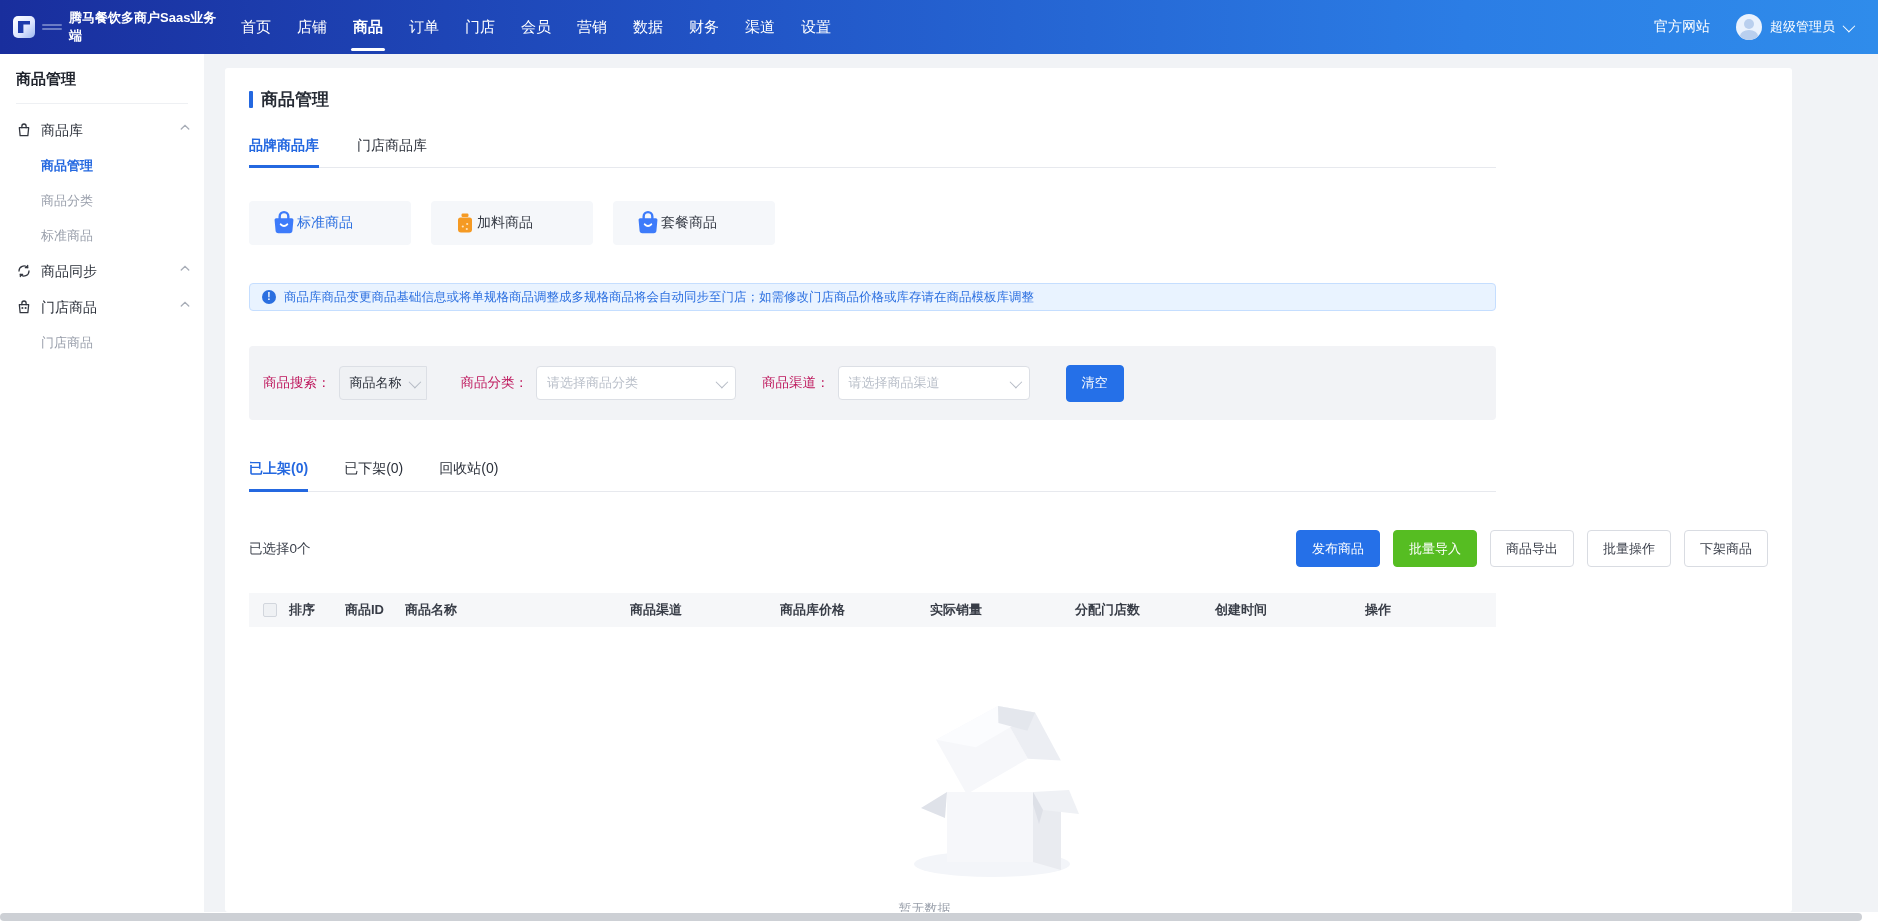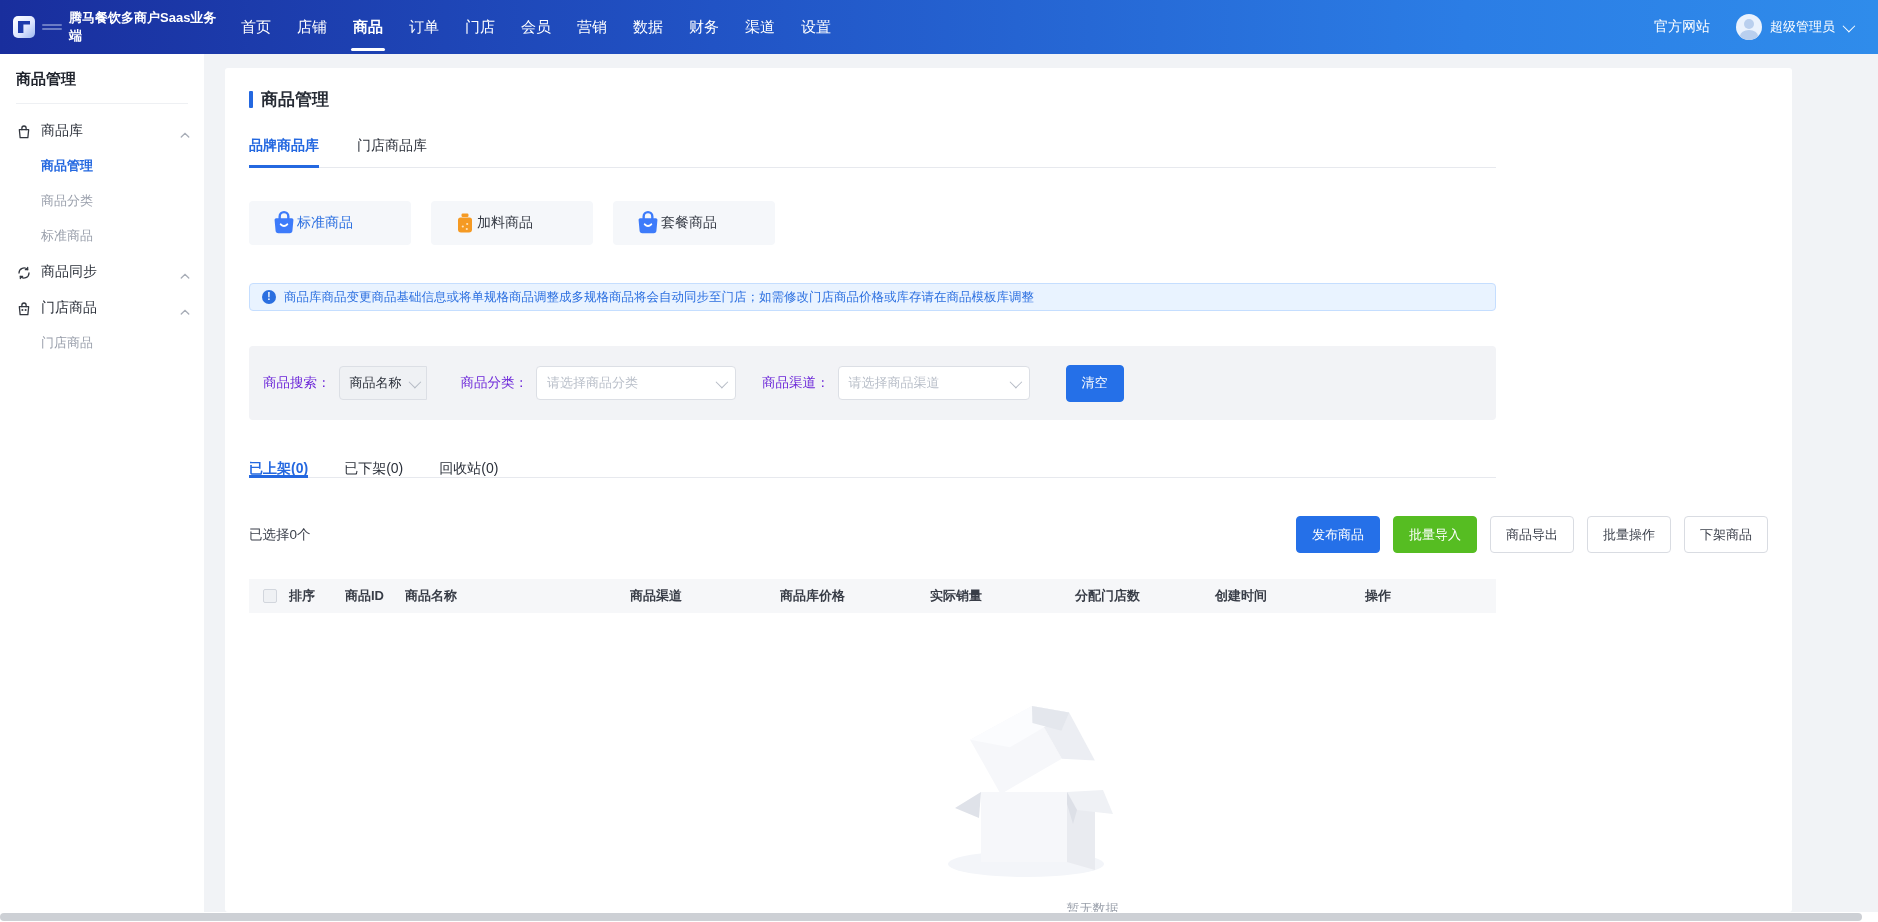--- a/index.html
+++ b/index.html
@@ -24,21 +24,21 @@
   .avatar::before { content:""; position:absolute; left:8px; top:5px; width:10px; height:10px; border-radius:50%; background:#b9cfee; }
   .avatar::after { content:""; position:absolute; left:4px; top:16px; width:18px; height:12px; border-radius:50%; background:#b9cfee; }
   .user-name { font-size:13px; }
   .caret-down { width:9px; height:9px; border-right:1.5px solid #fff; border-bottom:1.5px solid #fff; transform:rotate(45deg) translateY(-2px); }
 
   
   .below { display:flex; height:858px; }
   .sidebar { width:204px; flex:none; background:#fff; padding:16px 0 0 16px; }
   .sb-title { font-size:15px; font-weight:bold; color:#20242d; padding-bottom:14px; }
   .sb-divider { height:1px; background:#eef0f3; margin-right:16px; margin-bottom:6px; }
-  .sb-group-head { display:flex; align-items:flex-end; gap:9px; margin-top:18px; margin-right:14px; cursor:pointer; }
+  .sb-group-head { display:flex; align-items:flex-start; gap:9px; margin-top:18px; margin-right:14px; cursor:pointer; }
   .sb-group-label { font-size:14px; color:#2b303a; }
   .sb-ico { width:16px; height:16px; flex:none; }
   .sb-chevron { margin-left:auto; width:10px; height:10px; }
   .sb-items { display:flex; flex-wrap:wrap; padding-left:25px; padding-right:10px; }
   .sb-item { width:78px; font-size:13px; color:#999fab; margin-top:17px; cursor:pointer; white-space:nowrap; }
   .sb-item.active { color:#2468e0; font-weight:bold; }
 
   .main { flex:1; padding:14px 0 0 21px; }
   .card { width:1567px; height:844px; background:#fff; border-radius:3px; padding:20px 24px 0 24px; position:relative; overflow:hidden; }
 
@@ -54,50 +54,50 @@
 
   .type-btn-row { display:flex; gap:20px; margin-top:33px; }
   .type-btn { width:162px; height:44px; background:#f5f7fa; border-radius:4px; display:flex; align-items:center; gap:0; padding-left:22px; font-size:14px; color:#363b45; cursor:pointer; }
   .type-btn.active { color:#2b6fe0; }
 
   .alert { width:1247px; height:28px; margin-top:38px; background:#e9f3ff; border:1px solid #c5deff; border-radius:4px; display:flex; align-items:center; gap:8px; padding:0 12px; }
   .info-ico { width:14px; height:14px; border-radius:50%; background:#2b6fe0; color:#fff; font-size:10px; font-weight:bold; text-align:center; line-height:14px; flex:none; }
   .alert-text { font-size:12.5px; color:#2b6fe0; white-space:nowrap; }
 
   .search-panel { width:1247px; height:74px; margin-top:35px; background:#f2f3f6; border-radius:4px; display:flex; align-items:center; padding:0 14px; }
-  .f-label { font-size:13.5px; color:#6d28d9; white-space:nowrap; }
+  .f-label { font-size:13.5px; color:#be185d; white-space:nowrap; }
   .joined { display:flex; margin-left:8px; }
   .j-select { height:34px; width:88px; background:#eff1f4; border:1px solid #dcdfe5; border-radius:4px 0 0 4px; display:flex; align-items:center; justify-content:space-between; padding:0 8px 0 10px; font-size:13px; color:#2b303a; cursor:pointer; }
   .j-input { height:34px; width:230px; border:1px solid #dcdfe5; border-left:none; border-radius:0 4px 4px 0; background:#fff; font-size:13px; padding:0 10px; color:#2b303a; font-family:inherit; outline:none; }
   .j-input::placeholder { color:#b9bfc9; }
   .sel { height:34px; background:#fff; border:1px solid #dcdfe5; border-radius:4px; display:flex; align-items:center; justify-content:space-between; padding:0 10px; font-size:13px; color:#b9bfc9; cursor:pointer; margin-left:8px; }
   .sel.w200 { width:200px; } .sel.w176 { width:192px; }
   .gap32 { width:34px; flex:none; } .gap24 { width:26px; flex:none; }
   .chev { width:9px; height:9px; border-right:1.4px solid #b4bac4; border-bottom:1.4px solid #b4bac4; transform:rotate(45deg) translateY(-2px); flex:none; }
   .btn { height:37px; border-radius:4px; font-size:13px; display:inline-flex; align-items:center; justify-content:center; padding:0 15px; cursor:pointer; white-space:nowrap; font-family:inherit; }
   .btn-primary { background:#2570e8; color:#fff; border:1px solid #2570e8; }
   .btn-success { background:#56bd22; color:#fff; border:1px solid #56bd22; }
   .btn-plain { background:#fff; color:#3a3f4a; border:1px solid #d9dce2; }
   .clear-btn { margin-left:36px; }
 
   .status-tabs { display:flex; gap:36px; margin-top:40px; position:relative; width:1247px; }
   .status-tabs::after { content:""; position:absolute; left:0; bottom:0; width:100%; height:1px; background:#e7e9ee; }
-  .status-tab { font-size:14px; color:#2b303a; position:relative; cursor:pointer; }
+  .status-tab { font-size:14px; color:#2b303a; padding-bottom:14px; position:relative; cursor:pointer; }
   .status-tab.active { color:#2468e0; font-weight:bold; }
   .status-tab.active::after { content:""; position:absolute; left:0; bottom:0; width:100%; height:3px; background:#2468e0; z-index:1; }
 
   .toolbar { display:flex; align-items:center; margin-top:38px; }
   .selected-text { font-size:13.5px; color:#3a3f4a; }
   .toolbar-btns { margin-left:auto; display:flex; gap:13px; }
 
   .thead { width:1247px; height:34px; margin-top:26px; background:#f6f7f9; display:grid; grid-template-columns:40px 56px 60px 225px 150px 150px 145px 140px 150px 1fr; align-items:center; }
   .th { font-size:13px; color:#383d47; font-weight:bold; white-space:nowrap; }
   .th-check { width:14px; height:14px; border:1px solid #d2d6dd; border-radius:2px; background:#eff1f4; margin-left:14px; cursor:pointer; }
 
-  .empty-wrap { position:absolute; left:50%; top:636px; transform:translateX(-50%); width:220px; text-align:right; }
+  .empty-wrap { position:absolute; left:50%; top:636px; transform:translateX(-50%); width:220px; text-align:left; }
   .empty-text { font-size:13px; color:#9aa0ab; margin-top:14px; }
 
   
   .hscroll { position:fixed; left:0; bottom:0; width:1878px; height:10px; background:#ffffff; z-index:50; }
   .hscroll-thumb { position:absolute; left:0; top:1px; width:1862px; height:8px; background:#cdd0d5; border-radius:4px; cursor:pointer; }
 </style>
 </head>
 <body>
 
 <div class="navbar">

